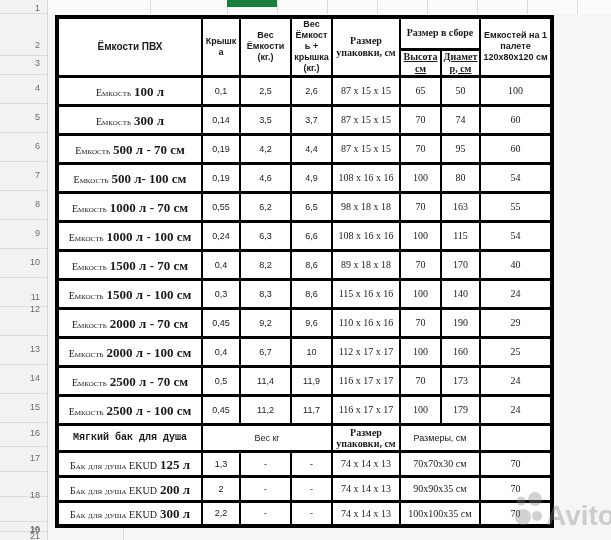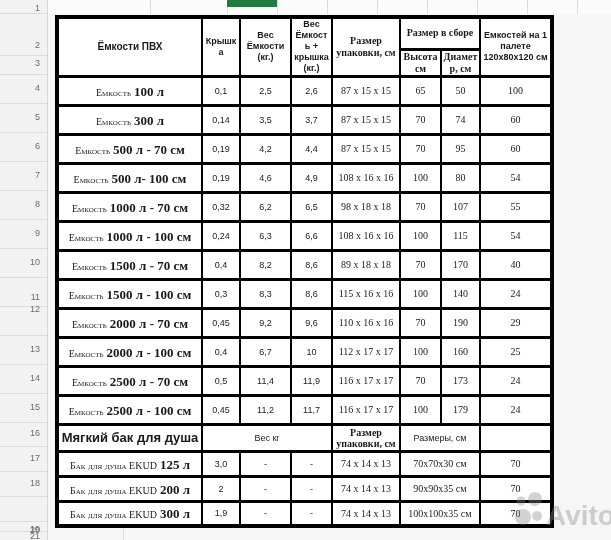--- a/index.html
+++ b/index.html
@@ -22,27 +22,27 @@
     border:4px solid #000;
   }
   table.pvh td{
     border-left:2px solid #000;border-right:2px solid #000;
     border-top:3px solid #000;border-bottom:3px solid #000;
     text-align:center;vertical-align:middle;padding:0 1px;overflow:hidden;
     background:#fff;color:#1a1a1a;
   }
   td.hd{background:#dce6f1;font-weight:bold;font-size:9px;line-height:11px;white-space:pre-line;}
   td.hd-serif{background:#dce6f1;font-weight:bold;font-family:"Liberation Serif",serif;font-size:10px;line-height:12px;white-space:pre-line;}
-  td.sub{vertical-align:top;padding-top:3px;height:21px;}
+  td.sub{vertical-align:top;padding-top:3px;height:21px;text-decoration:underline;}
   td.name{background:#dce6f1;font-family:"Liberation Serif",serif;}
   .np{font-variant:small-caps;font-size:10px;}
   .ns{font-weight:bold;font-size:13px;margin-left:3px;}
   td.num{font-size:9px;}
   td.ser{font-family:"Liberation Serif",serif;font-size:10px;}
-  td.sec-name{background:#dce6f1;font-family:Liberation Sans, sans-serif;font-weight:bold;font-size:13px;}
+  td.sec-name{background:#dce6f1;font-family:Liberation Mono, monospace;font-weight:bold;font-size:10px;}
   td.sec-plain{background:#dce6f1;font-size:9px;}
   td.sec-clip{background:#dce6f1;font-family:"Liberation Serif",serif;font-weight:bold;font-size:10px;line-height:11px;white-space:pre-line;vertical-align:top;padding-top:3px;height:24px;}
   
   .wm{position:absolute;left:512px;top:488px;z-index:5;pointer-events:none;}
 </style>
 </head>
 <body>
 
 <div class="sheet">
 
@@ -93,21 +93,21 @@
     <div class="rownum" style="top:199px">8</div>
     <div class="rownum" style="top:228px">9</div>
     <div class="rownum" style="top:257px">10</div>
     <div class="rownum" style="top:292px">11</div>
     <div class="rownum" style="top:304px">12</div>
     <div class="rownum" style="top:344px">13</div>
     <div class="rownum" style="top:373px">14</div>
     <div class="rownum" style="top:402px">15</div>
     <div class="rownum" style="top:428px">16</div>
     <div class="rownum" style="top:453px">17</div>
-    <div class="rownum" style="top:478px">18</div>
+    <div class="rownum" style="top:490px">18</div>
     <div class="rownum" style="top:524px">19</div>
     <div class="rownum" style="top:525px">20</div>
     <div class="rownum" style="top:531px">21</div>
   </div>
 
   <table class="pvh">
     <colgroup>
       <col style="width:145px">
         <col style="width:38px">
         <col style="width:51px">
@@ -179,26 +179,26 @@
       <td class="num">0,19</td>
       <td class="num">4,6</td>
       <td class="num">4,9</td>
       <td class="ser">108 x 16 x 16</td>
       <td class="ser">100</td>
       <td class="ser">80</td>
       <td class="ser">54</td>
     </tr>
     <tr style="height:29px">
       <td class="name"><span class="np">Емкость</span><span class="ns">1000 л - 70 см</span></td>
-      <td class="num">0,32</td>
+      <td class="num">0,55</td>
       <td class="num">6,2</td>
       <td class="num">6,5</td>
       <td class="ser">98 x 18 x 18</td>
       <td class="ser">70</td>
-      <td class="ser">107</td>
+      <td class="ser">163</td>
       <td class="ser">55</td>
     </tr>
     <tr style="height:29px">
       <td class="name"><span class="np">Емкость</span><span class="ns">1000 л - 100 см</span></td>
       <td class="num">0,24</td>
       <td class="num">6,3</td>
       <td class="num">6,6</td>
       <td class="ser">108 x 16 x 16</td>
       <td class="ser">100</td>
       <td class="ser">115</td>
@@ -269,39 +269,39 @@
       <td class="sec-name">Мягкий бак для душа</td>
       <td class="sec-plain" colspan="3">Вес кг</td>
       <td class="sec-clip">Размер
 упаковки, см</td>
       <td class="sec-plain" colspan="2">Размеры, см</td>
       <td class="sec-plain"></td>
     </tr>
 
     <tr style="height:25px">
       <td class="name"><span class="np">Бак для душа EKUD</span><span class="ns">125 л</span></td>
-      <td class="num">3,0</td>
+      <td class="num">1,3</td>
       <td class="num">-</td>
       <td class="num">-</td>
       <td class="ser">74 x 14 x 13</td>
       <td class="ser" colspan="2">70х70х30 см</td>
       <td class="ser">70</td>
     </tr>
     <tr style="height:25px">
       <td class="name"><span class="np">Бак для душа EKUD</span><span class="ns">200 л</span></td>
       <td class="num">2</td>
       <td class="num">-</td>
       <td class="num">-</td>
       <td class="ser">74 x 14 x 13</td>
       <td class="ser" colspan="2">90х90х35 см</td>
       <td class="ser">70</td>
     </tr>
     <tr style="height:25px">
       <td class="name"><span class="np">Бак для душа EKUD</span><span class="ns">300 л</span></td>
-      <td class="num">1,9</td>
+      <td class="num">2,2</td>
       <td class="num">-</td>
       <td class="num">-</td>
       <td class="ser">74 x 14 x 13</td>
       <td class="ser" colspan="2">100х100х35 см</td>
       <td class="ser">70</td>
     </tr>
   </tbody>
     </table>
 
   <div class="wm">

